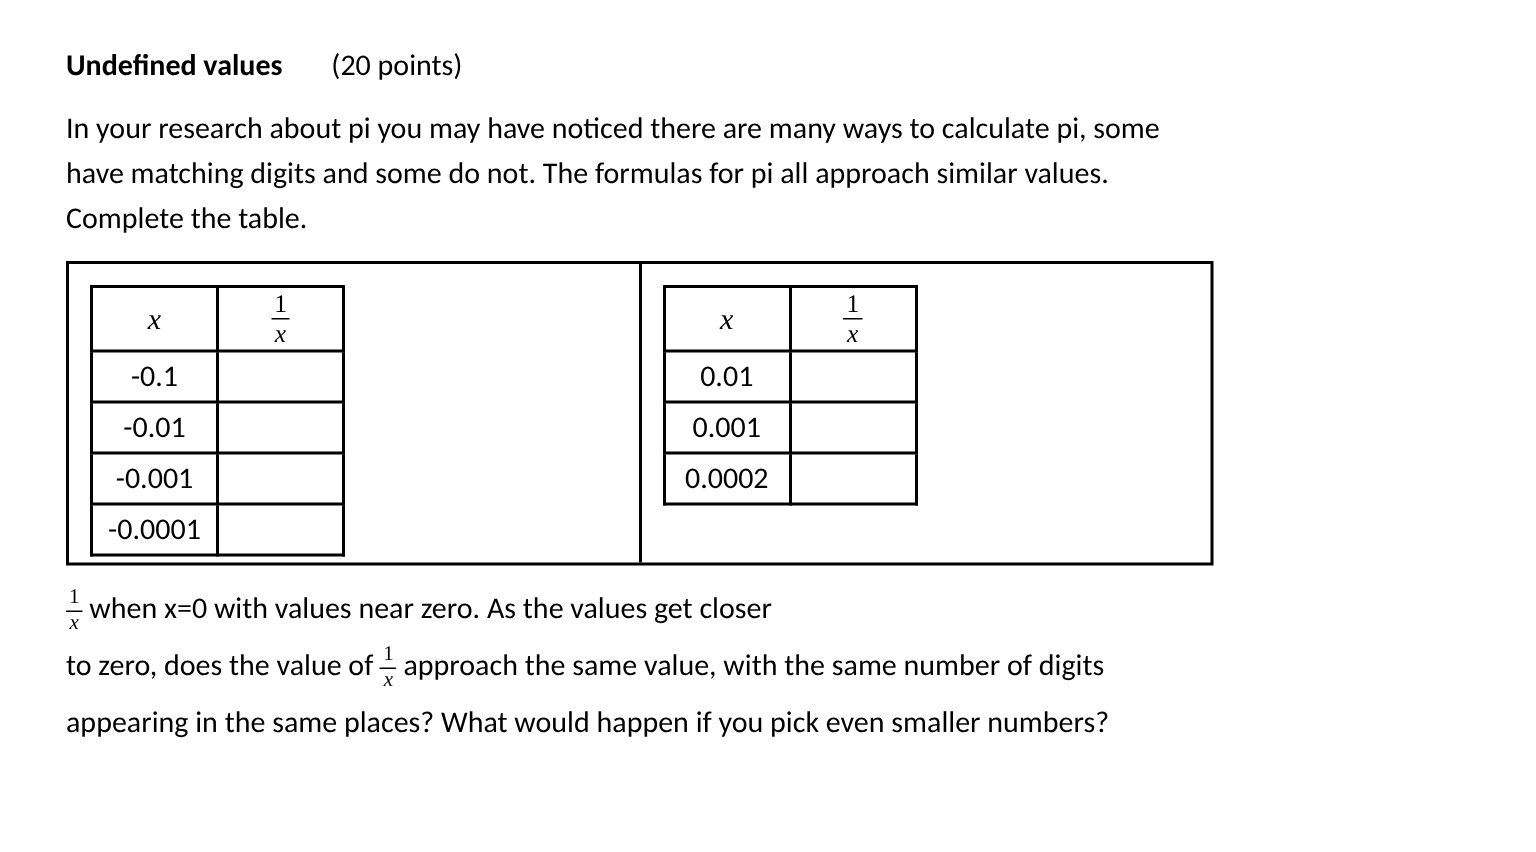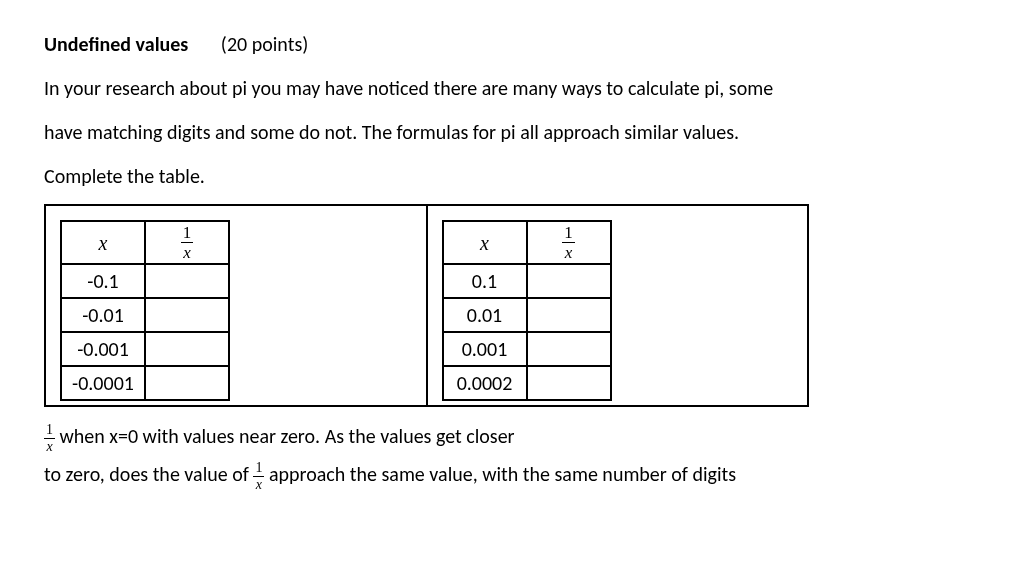--- a/index.html
+++ b/index.html
@@ -16,21 +16,21 @@
   .title-row {
     margin-bottom: 14px;
   }
   .title-row .bold {
     font-weight: 700;
   }
   .title-row .points {
     margin-left: 28px;
   }
   .intro p {
-    margin: 16px 0 2px 0;
+    margin: 0 0 2px 0;
   }
   .tables-wrap {
     border: 2px solid #000;
     border-collapse: collapse;
     margin-top: 14px;
     margin-bottom: 10px;
     width: 765px;
     box-sizing: border-box;
   }
   .tables-row {
@@ -150,24 +150,20 @@
             <tr>
           <th class="xcol">x</th>
           <th class="fcol">
             <span class="frac">
               <span class="num">1</span>
               <span class="den">x</span>
             </span>
           </th>
         </tr>
         <tr>
-          <td class="xval">0.1</td>
-          <td></td>
-        </tr>
-        <tr>
           <td class="xval">0.01</td>
           <td></td>
         </tr>
         <tr>
           <td class="xval">0.001</td>
           <td></td>
         </tr>
         <tr>
           <td class="xval">0.0002</td>
           <td></td>
@@ -187,13 +183,14 @@
     <span> when x=0 with values near zero.  As the values get closer</span>
   </p>
   <p>
     <span>to zero, does the value of </span>
     <span class="frac small">
       <span class="num">1</span>
       <span class="den">x</span>
     </span>
     <span> approach the same value, with the same number of digits</span>
   </p>
+  <p>appearing in the same places?  What would happen if you pick even smaller numbers?</p>
 </div>
 
 </body></html>

